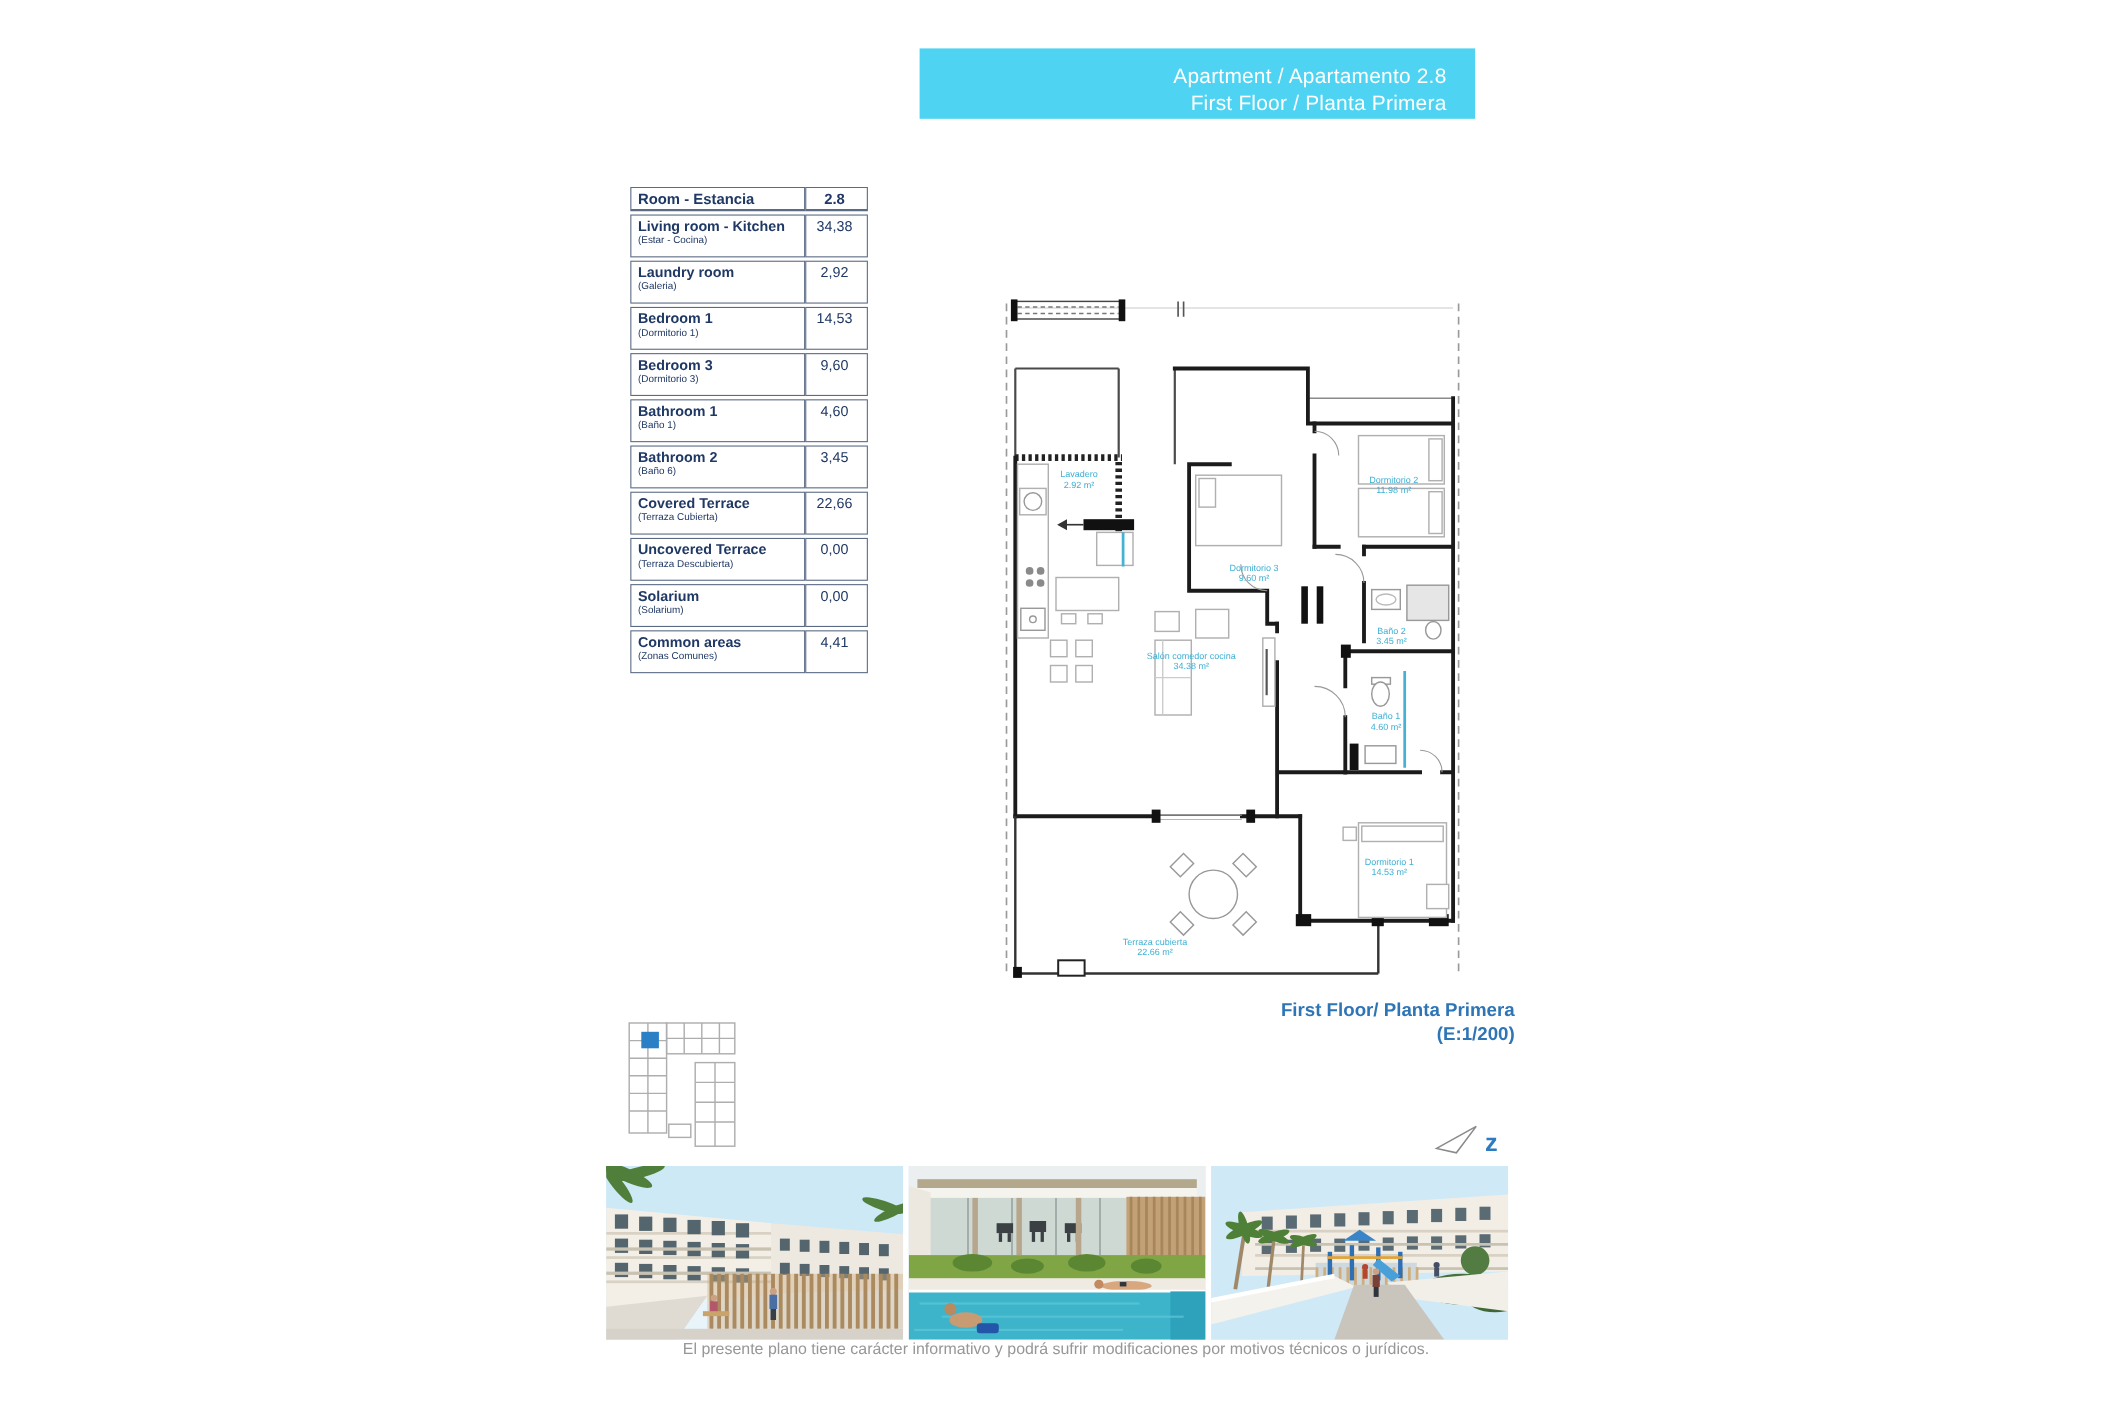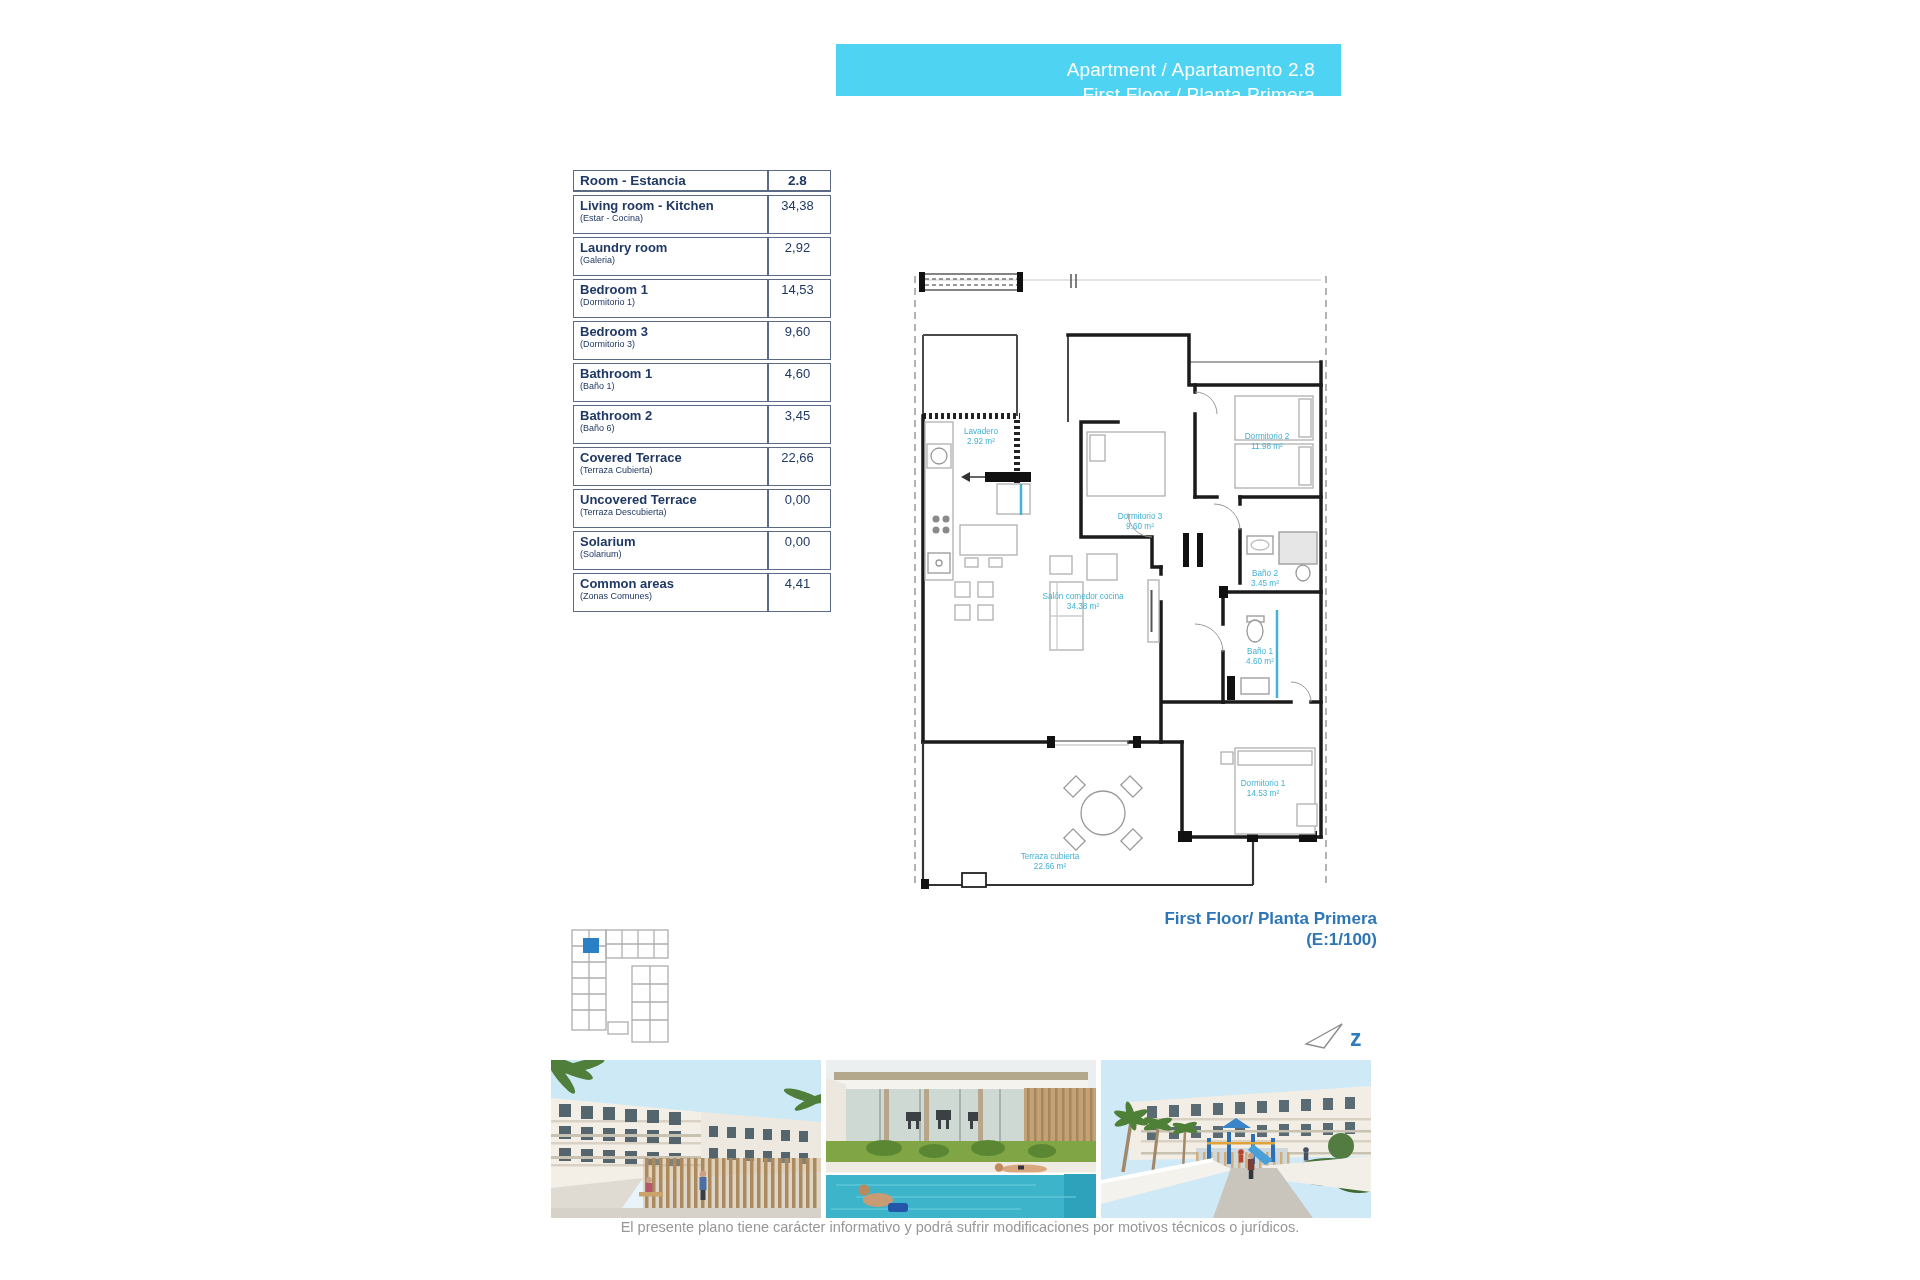--- a/index.html
+++ b/index.html
@@ -1,25 +1,25 @@
 <!DOCTYPE html>
 <html><head>
 <meta charset="utf-8">
 <style>
   html,body{margin:0;padding:0;background:#fff;}
   #page{position:relative;width:1920px;height:1280px;background:#ffffff;overflow:hidden;
         font-family:"Liberation Sans", sans-serif;}
 
   
-  .banner{position:absolute;left:836px;top:44px;width:505px;height:52px;background:#4ed4f2;
+  .banner{position:absolute;left:836px;top:44px;width:505px;height:64px;background:#4ed4f2;
           color:#ffffff;text-align:right;padding:13px 26px 0 0;box-sizing:border-box;
           font-size:19px;line-height:25px;font-weight:500;letter-spacing:.2px;}
 
   
-  .area-table{position:absolute;left:573px;top:167px;width:258px;border-collapse:separate;
+  .area-table{position:absolute;left:573px;top:167px;width:216px;border-collapse:separate;
               border-spacing:0 3px;color:#1f3864;}
   .area-table td{border:1px solid #5b6b85;vertical-align:top;background:#fff;}
   .area-table td.lblcell{width:200px;padding:2px 4px 2px 6px;}
   .area-table td.valcell{width:56px;text-align:center;padding:2px 6px 0 2px;font-size:13px;}
   .area-table .lbl{font-size:13px;font-weight:bold;line-height:15px;}
   .area-table .sub{font-size:9px;line-height:11px;}
   .area-table tr.hdr td{border-bottom-width:2px;}
   .area-table tr.hdr .lbl{font-size:13.5px;}
   .area-table tr.hdr td.valcell{font-weight:bold;font-size:13.5px;}
   .area-table tr.rowline td{height:33px;margin-top:42px;}
@@ -304,21 +304,21 @@
       <text x="358" y="514">Dormitorio 1</text>
       <text x="358" y="523.5">14.53 m²</text>
       <text x="145" y="587">Terraza cubierta</text>
       <text x="145" y="596.5">22.66 m²</text>
     </g>
   </svg>
   </div>
 
   <div class="plan-caption">
     <div>First Floor/ Planta Primera</div>
-    <div>(E:1/100)</div>
+    <div>(E:1/200)</div>
   </div>
 
   <div class="north">
     <svg width="72" height="50" viewBox="0 0 72 50">
       <path d="M6,32 L42,12 L24,36 Z" fill="#ffffff" stroke="#8a8a8a" stroke-width="1.4"></path>
       <text x="50" y="34" font-size="23" font-weight="bold" fill="#2e7bbf" font-family="Liberation Sans, sans-serif">z</text>
     </svg>
   </div>
 
   <div class="keyplan">

